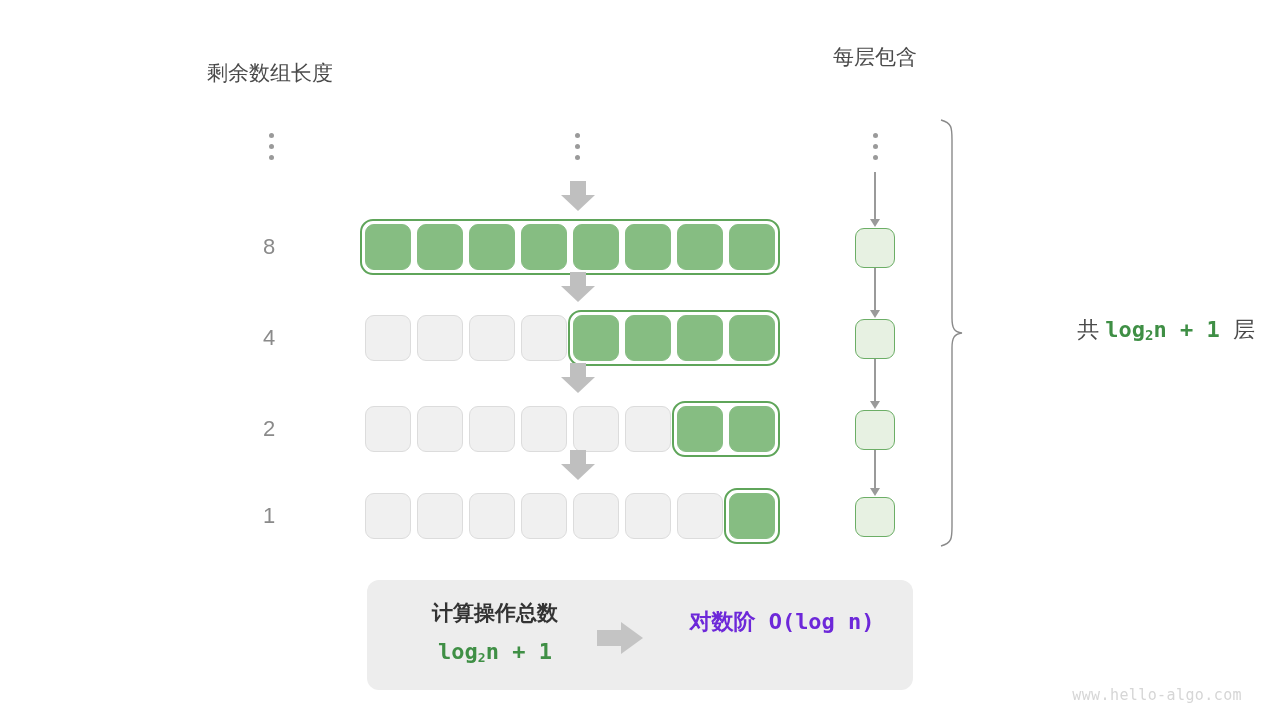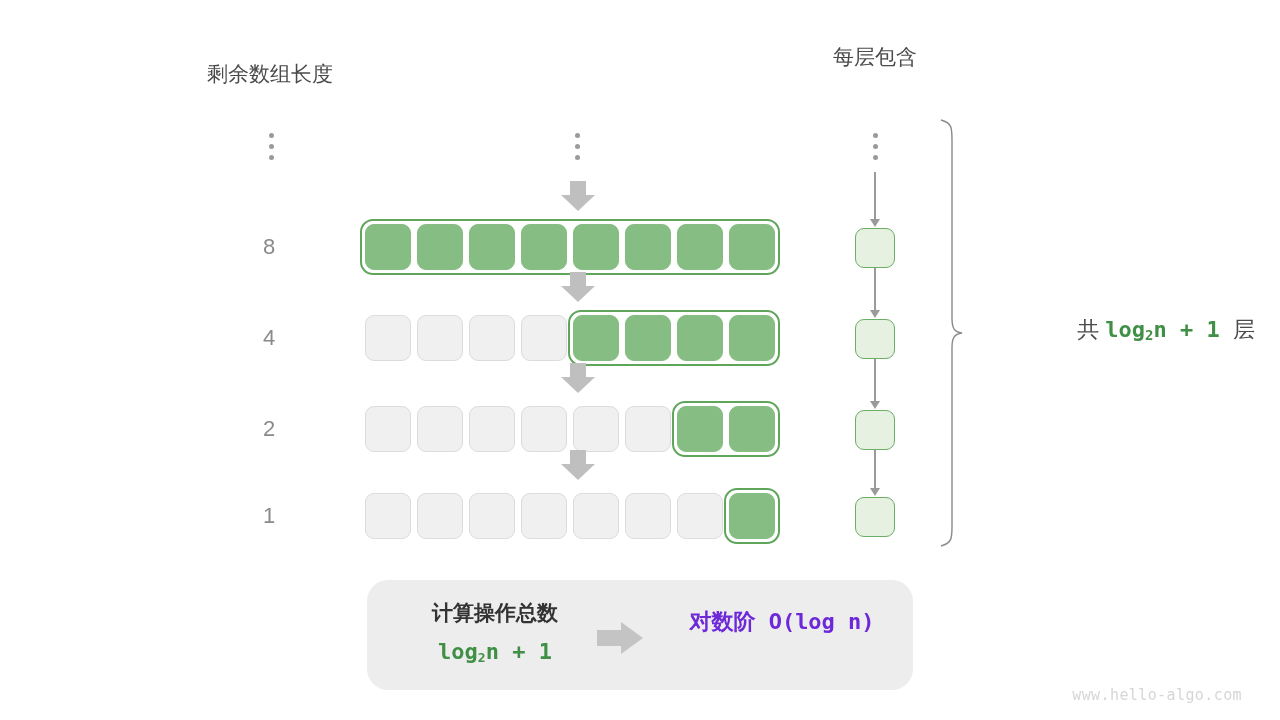--- a/index.html
+++ b/index.html
@@ -21,21 +21,21 @@
 
   
   .hdr {
     position: absolute;
     text-align: center;
     color: #4a4a4a;
     font-size: 21px;
     line-height: 31px;
     white-space: nowrap;
   }
-  #hdr-left  { left: 170px; top: 58px;  width: 200px; }
+  #hdr-left  { left: 170px; top: 58px;  width: 200px; font-family: Liberation Serif, serif; }
   #hdr-mid   { left: 430px; top: 41px;  width: 290px; }
   #hdr-right { left: 760px; top: 41px;  width: 230px; }
 
   .mono-green {
     font-family: "DejaVu Sans Mono", "Liberation Mono", monospace;
     color: #3f8f45;
     font-weight: bold;
     font-size: 20px;
   }
   .sub-2 {
@@ -173,21 +173,21 @@
   #brace-caption .sub-2 { font-size: 14px; }
 
   
   #summary {
     position: absolute;
     left: 367px;
     top: 580px;
     width: 546px;
     height: 110px;
     background: #ededed;
-    border-radius: 21px;
+    border-radius: 12px;
   }
   .sum-col {
     position: absolute;
     top: 18px;
     text-align: center;
   }
   #sum-left  { left: 18px;  width: 220px; }
   #sum-right { left: 300px; width: 230px; }
   .sum-title {
     color: #333333;

